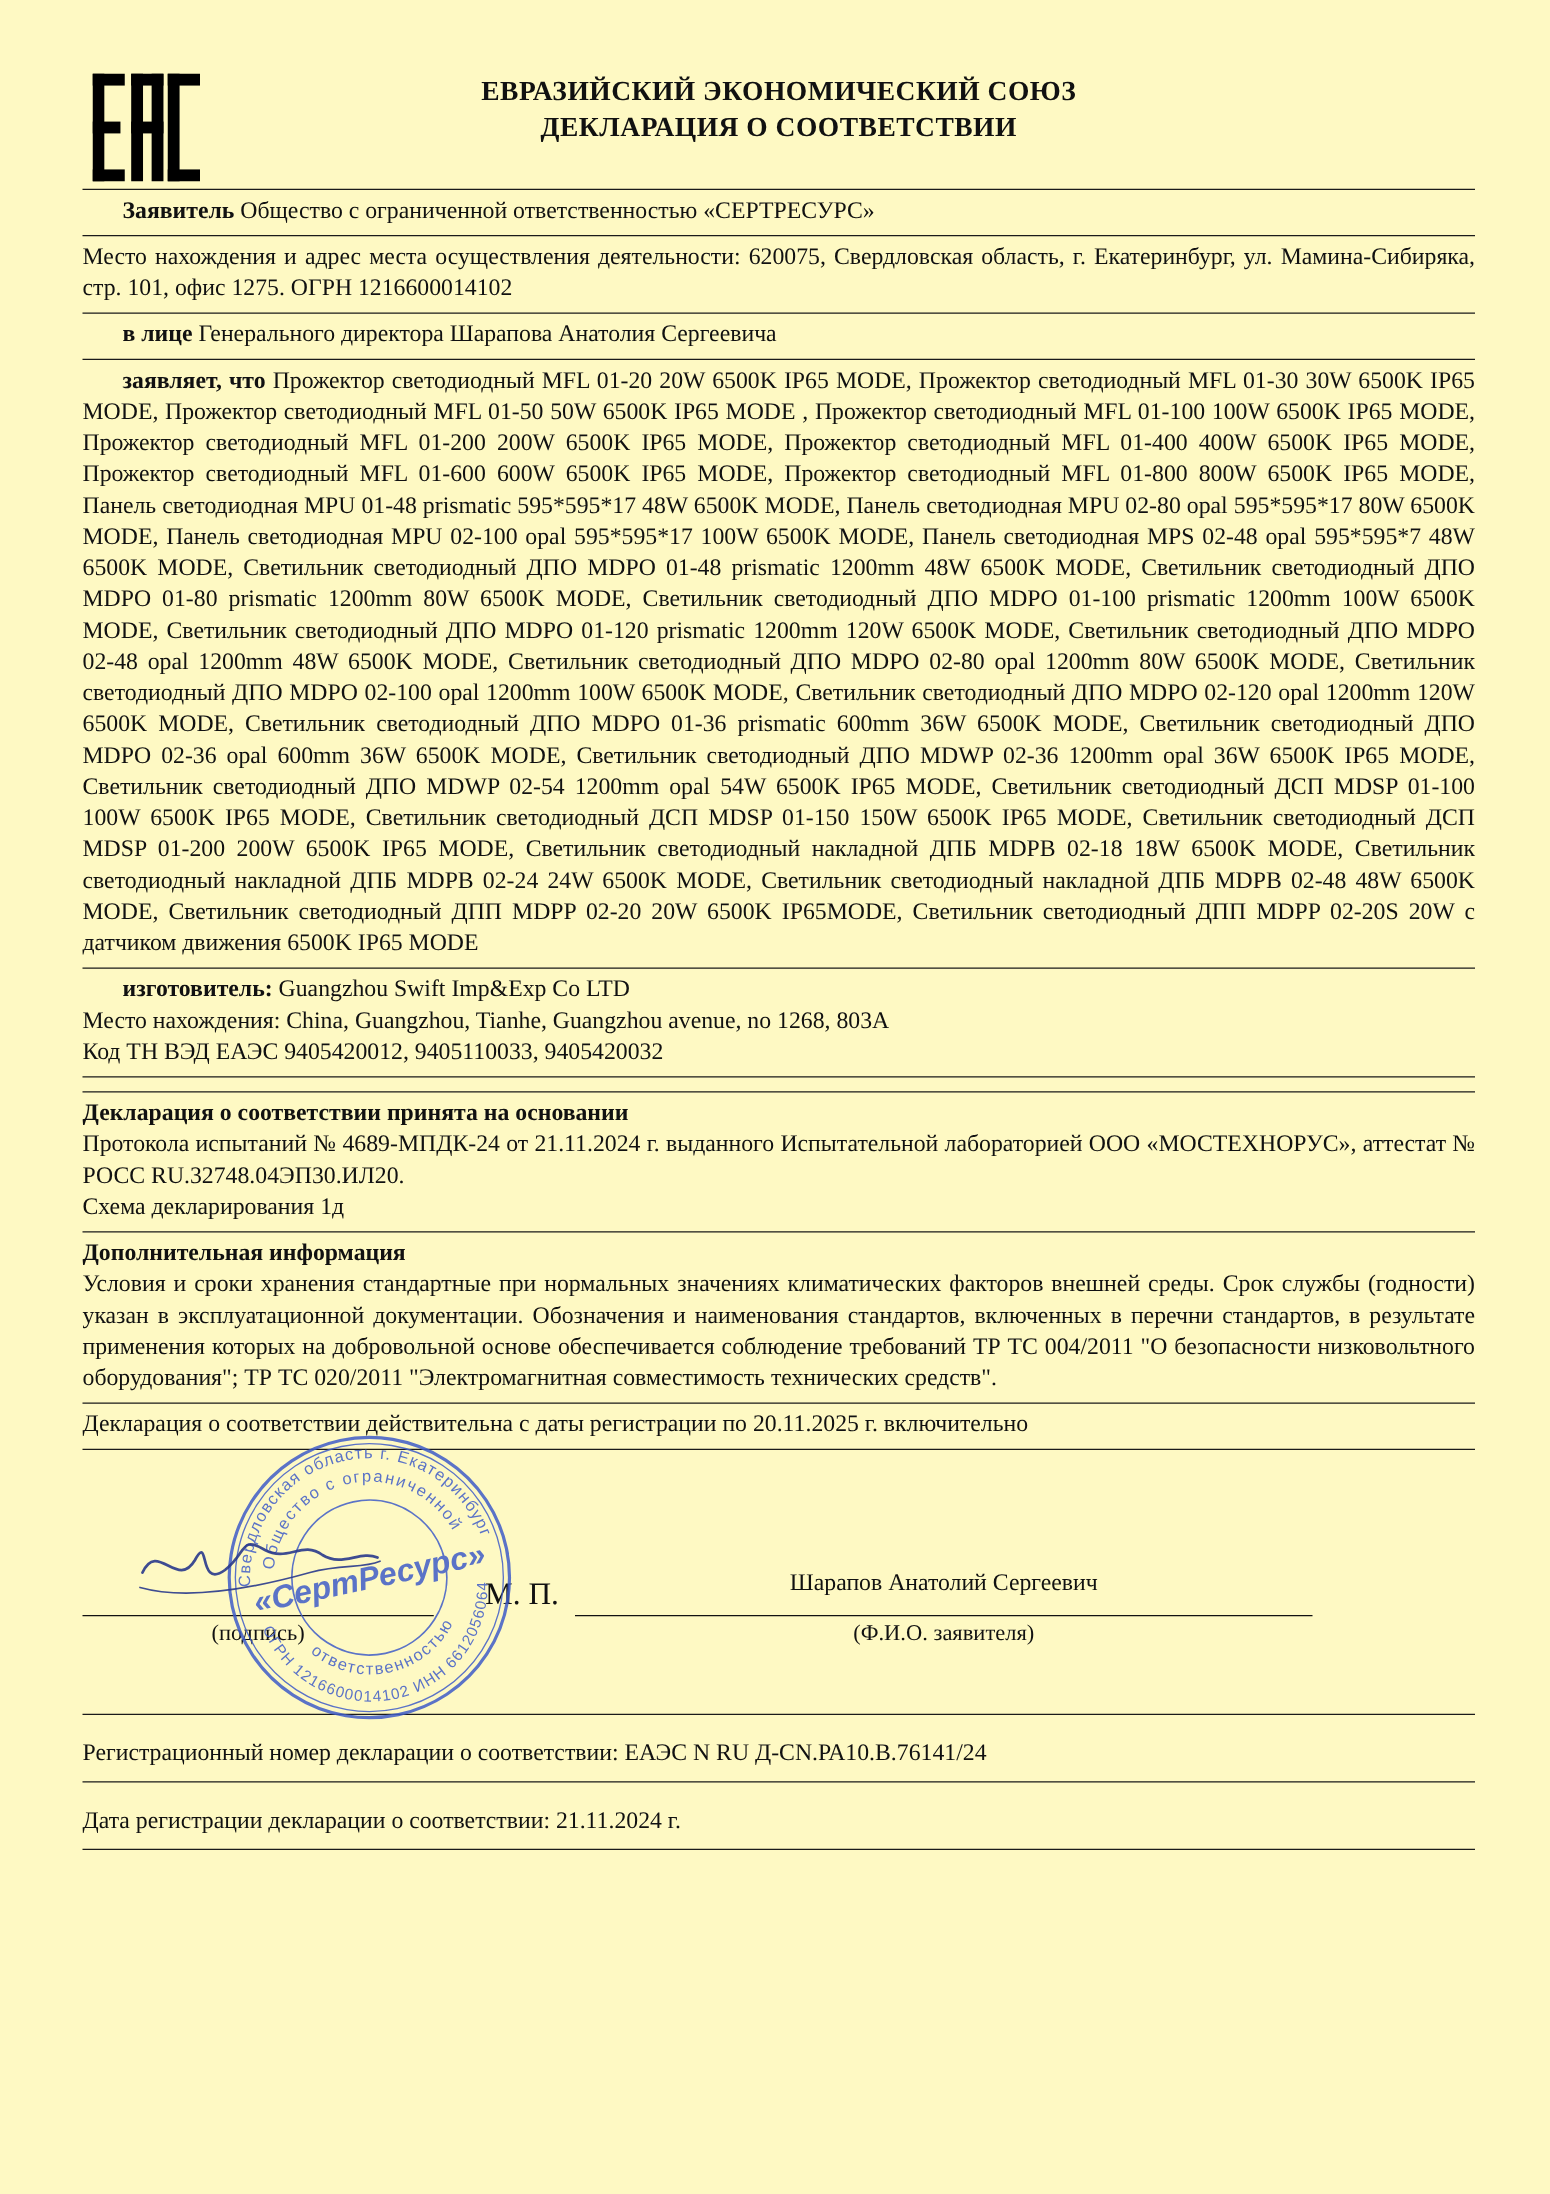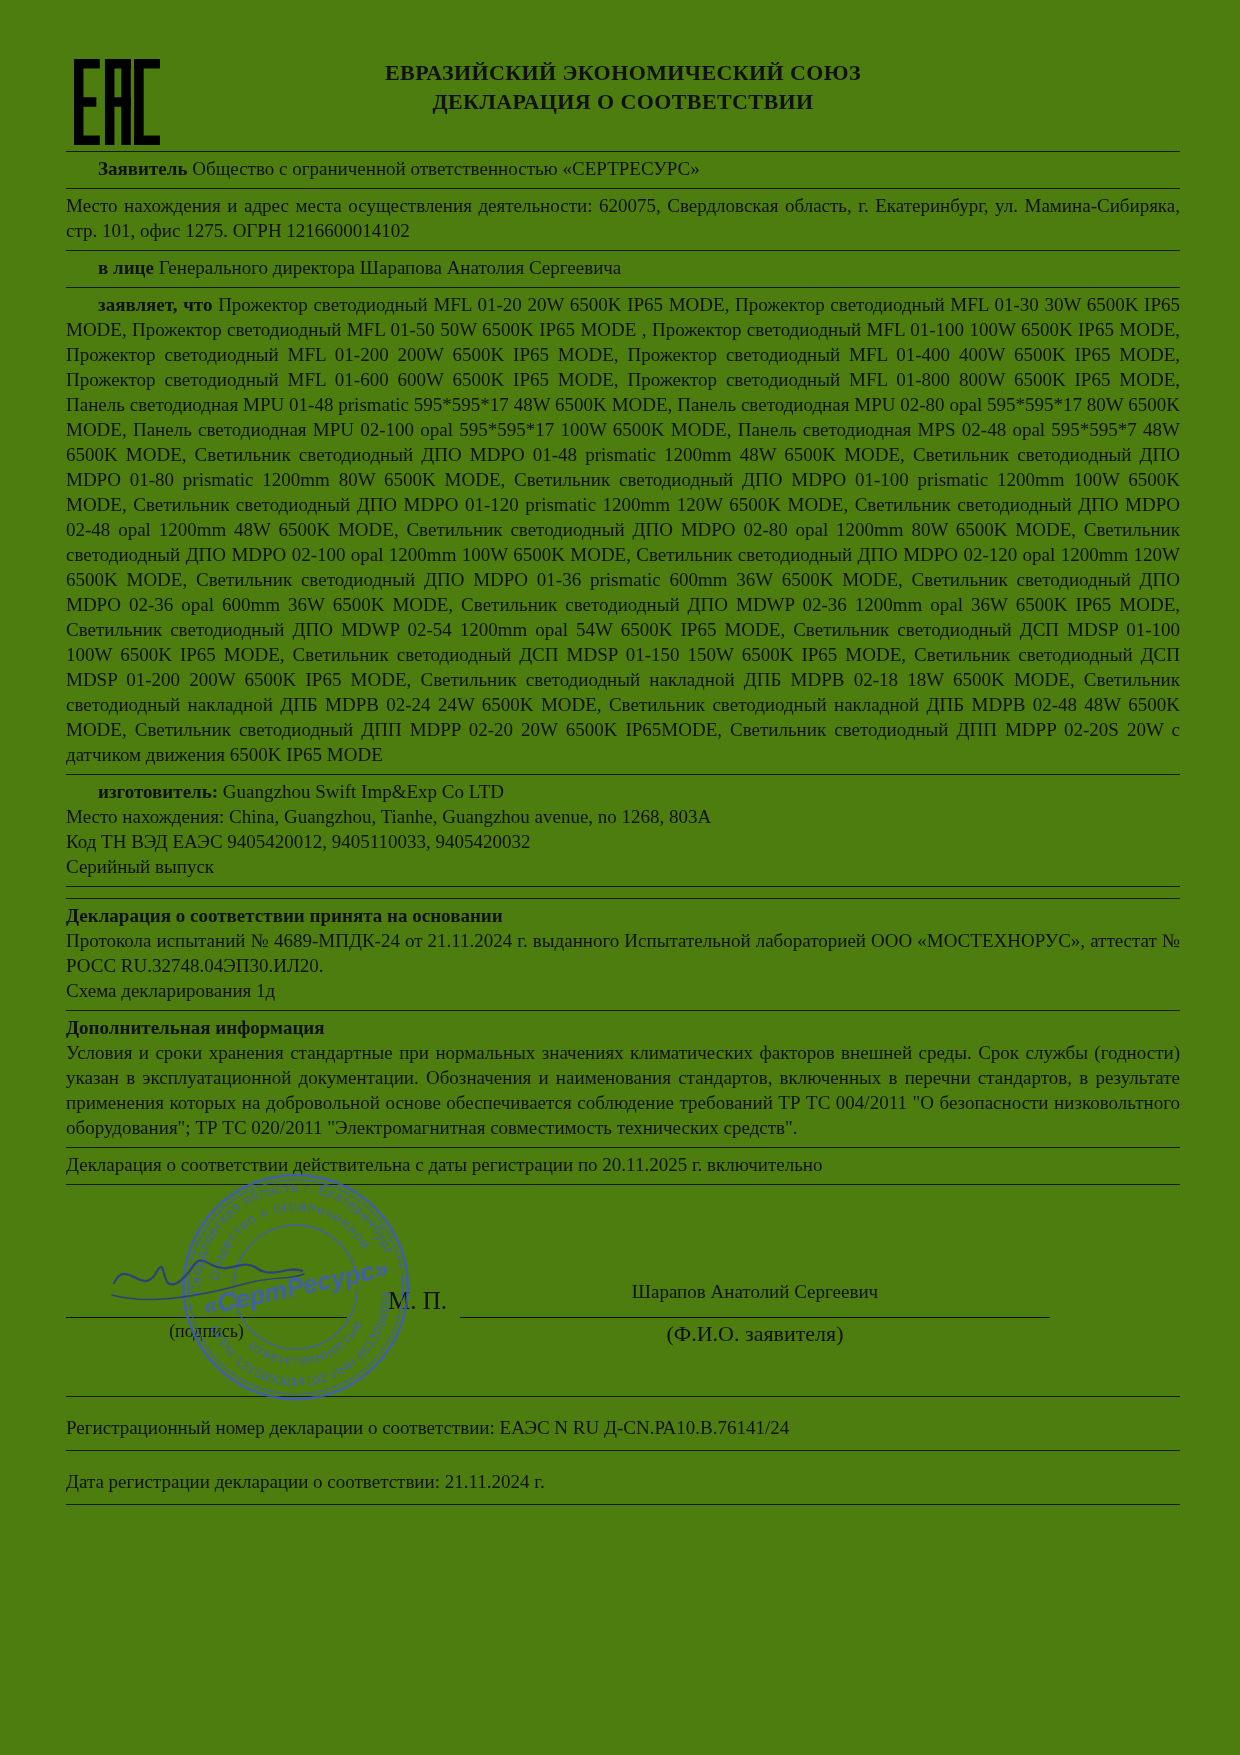--- a/index.html
+++ b/index.html
@@ -1,18 +1,18 @@
 <!DOCTYPE html>
 <html><head>
 <meta charset="utf-8">
 <style>
   * { margin:0; padding:0; box-sizing:border-box; }
   html,body { background:#ffffff; }
   .page {
-    width:1240px; min-height:1755px; background:#4d7c0f; color:#111;
+    width:1240px; min-height:1755px; background:#fef9c3; color:#111;
     font-family:"Liberation Serif","DejaVu Serif",serif;
     padding:48px 60px 40px 66px; position:relative; overflow:hidden;
   }
   
   .header { position:relative; height:104px; border-bottom:1px solid #1a1a1a; }
   .eac-logo { position:absolute; left:8px; top:6px; width:86px; height:96px; }
   .titles { text-align:center; padding-top:10px; }
   .title-line { font-size:22px; font-weight:bold; line-height:29px; letter-spacing:.4px; }
   
   .sec { border-bottom:1px solid #1a1a1a; padding:4px 0 7px; }
@@ -25,21 +25,21 @@
   .sec-reg { border-bottom:1px solid #1a1a1a; padding:12px 0 10px; margin-top:6px; }
   
   .signature-area { position:relative; height:212px; border-bottom:1px solid #1a1a1a; }
   .sig-scrawl { position:absolute; left:42px; top:58px; z-index:3; }
   .stamp { position:absolute; left:112px; top:-16px; transform:rotate(-12deg); opacity:.85; z-index:2; }
   .mp { position:absolute; left:322px; top:102px; font-size:25px; z-index:1; }
   .line-left  { position:absolute; left:0; top:132px; width:281px; border-top:1.5px solid #111; }
   .cap-left   { position:absolute; left:0; top:136px; width:281px; text-align:center; font-size:18px; }
   .signer-name{ position:absolute; left:394px; top:96px; width:590px; text-align:center; font-size:19px; }
   .line-right { position:absolute; left:394px; top:132px; width:590px; border-top:1.5px solid #111; }
-  .cap-right  { position:absolute; left:394px; top:136px; width:590px; text-align:center; font-size:22px; }
+  .cap-right  { position:absolute; left:394px; top:136px; width:590px; text-align:center; font-size:18px; }
 </style>
 </head>
 <body>
 
 <div class="page">
 
   <header class="header">
     <div class="eac-logo">
       <svg width="86" height="96" viewBox="0 0 100 100" aria-hidden="true">
         <g fill="#000">
@@ -79,21 +79,20 @@
   </section>
 
   <section class="sec">
     <p class="products"><b>заявляет, что</b> <span>Прожектор светодиодный MFL 01-20 20W 6500K IP65 MODE, Прожектор светодиодный MFL 01-30 30W 6500K IP65 MODE, Прожектор светодиодный MFL 01-50 50W 6500K IP65 MODE , Прожектор светодиодный MFL 01-100 100W 6500K IP65 MODE, Прожектор светодиодный MFL 01-200 200W 6500K IP65 MODE, Прожектор светодиодный MFL 01-400 400W 6500K IP65 MODE, Прожектор светодиодный MFL 01-600 600W 6500K IP65 MODE, Прожектор светодиодный MFL 01-800 800W 6500K IP65 MODE, Панель светодиодная MPU 01-48 prismatic 595*595*17 48W 6500K MODE, Панель светодиодная MPU 02-80 opal 595*595*17 80W 6500K MODE, Панель светодиодная MPU 02-100 opal 595*595*17 100W 6500K MODE, Панель светодиодная MPS 02-48 opal 595*595*7 48W 6500K MODE, Светильник светодиодный ДПО MDPO 01-48 prismatic 1200mm 48W 6500K MODE, Светильник светодиодный ДПО MDPO 01-80 prismatic 1200mm 80W 6500K MODE, Светильник светодиодный ДПО MDPO 01-100 prismatic 1200mm 100W 6500K MODE, Светильник светодиодный ДПО MDPO 01-120 prismatic 1200mm 120W 6500K MODE, Светильник светодиодный ДПО MDPO 02-48 opal 1200mm 48W 6500K MODE, Светильник светодиодный ДПО MDPO 02-80 opal 1200mm 80W 6500K MODE, Светильник светодиодный ДПО MDPO 02-100 opal 1200mm 100W 6500K MODE, Светильник светодиодный ДПО MDPO 02-120 opal 1200mm 120W 6500K MODE, Светильник светодиодный ДПО MDPO 01-36 prismatic 600mm 36W 6500K MODE, Светильник светодиодный ДПО MDPO 02-36 opal 600mm 36W 6500K MODE, Светильник светодиодный ДПО MDWP 02-36 1200mm opal 36W 6500K IP65 MODE, Светильник светодиодный ДПО MDWP 02-54 1200mm opal 54W 6500K IP65 MODE, Светильник светодиодный ДСП MDSP 01-100 100W 6500K IP65 MODE, Светильник светодиодный ДСП MDSP 01-150 150W 6500K IP65 MODE, Светильник светодиодный ДСП MDSP 01-200 200W 6500K IP65 MODE, Светильник светодиодный накладной ДПБ MDPB 02-18 18W 6500K MODE, Светильник светодиодный накладной ДПБ MDPB 02-24 24W 6500K MODE, Светильник светодиодный накладной ДПБ MDPB 02-48 48W 6500K MODE, Светильник светодиодный ДПП MDPP 02-20 20W 6500K IP65MODE, Светильник светодиодный ДПП MDPP 02-20S 20W с датчиком движения 6500K IP65 MODE</span></p>
   </section>
 
   <section class="sec">
     <p><b>изготовитель:</b> <span>Guangzhou Swift Imp&amp;Exp Co LTD</span></p>
     <p>Место нахождения: China, Guangzhou, Tianhe, Guangzhou avenue, no 1268, 803A</p>
     <p>Код ТН ВЭД ЕАЭС 9405420012, 9405110033, 9405420032</p>
-    <p>Серийный выпуск</p>
   </section>
 
   <section class="sec">
   </section>
 
   <section class="sec">
     <p class="lbl-line">Декларация о соответствии принята на основании</p>
     <p class="just">Протокола испытаний № 4689-МПДК-24 от 21.11.2024 г. выданного Испытательной лабораторией ООО «МОСТЕХНОРУС», аттестат № РОСС RU.32748.04ЭП30.ИЛ20.</p>
     <p>Схема декларирования 1д</p>
   </section>

